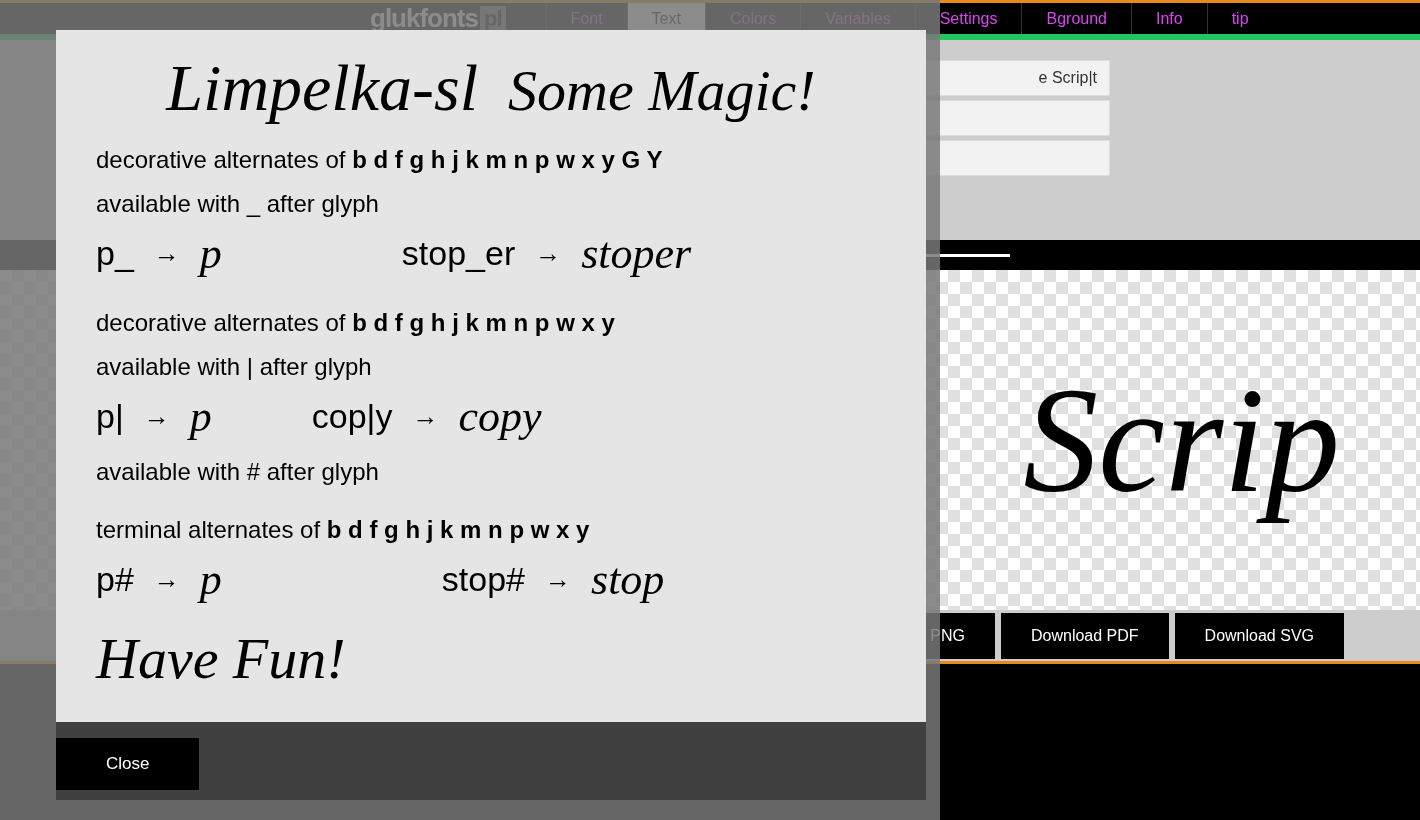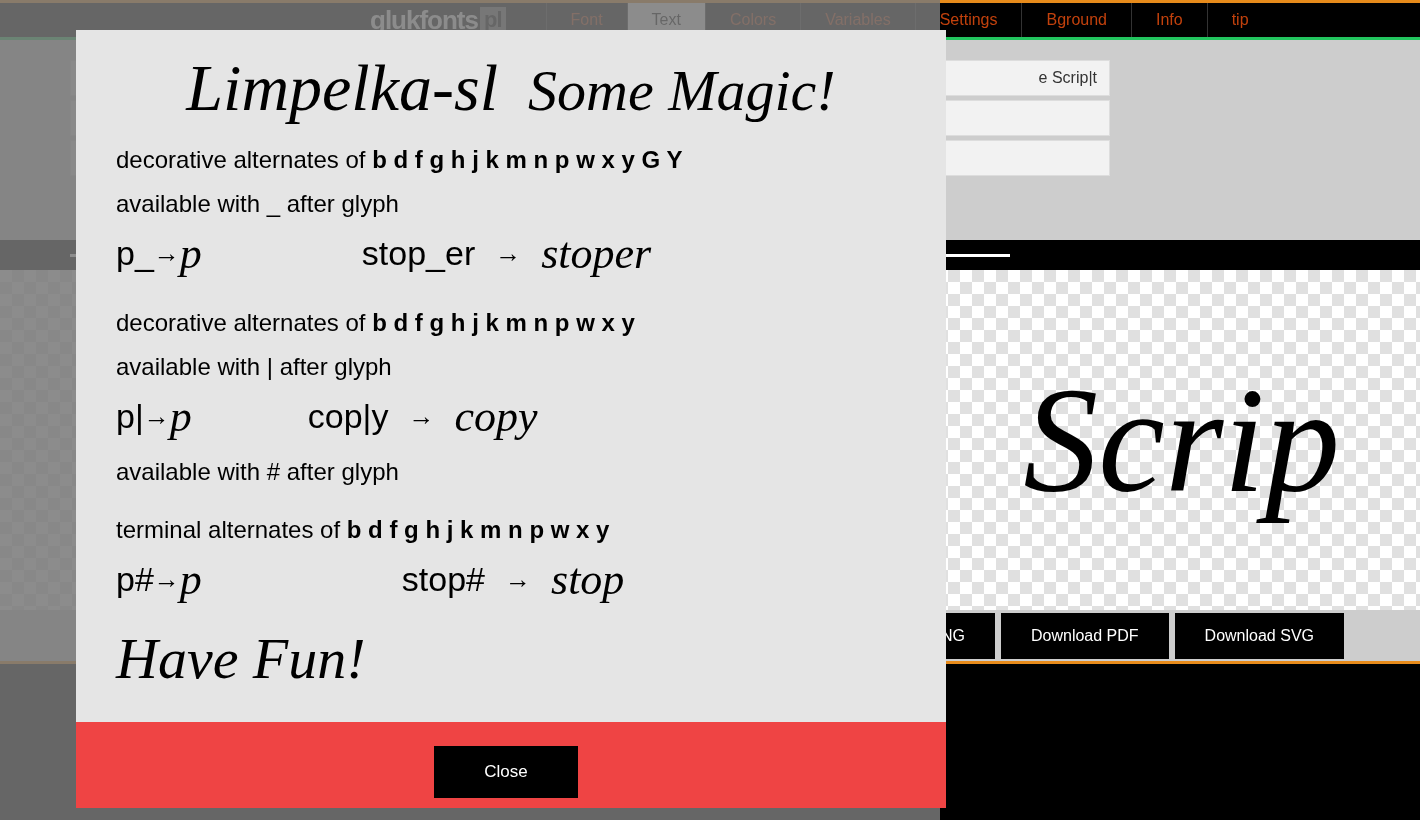--- a/index.html
+++ b/index.html
@@ -8,21 +8,21 @@
       height: 820px;
       background: #000;
       font-family: sans-serif;
       overflow: hidden;
       position: relative;
     }
     .topbar {
       height: 40px;
       background: #000;
       border-top: 3px solid #e78b1b;
-      border-bottom: 3px solid #22c55e;
+      border-bottom: 6px solid #22c55e;
       display: flex;
       padding-left: 370px;
     }
     .logo {
       color: #fff;
       font-size: 26px;
       font-weight: 600;
       letter-spacing: -1px;
       margin-right: 40px;
       display: flex;
@@ -34,21 +34,21 @@
       padding: 0 4px;
       margin-left: 2px;
       font-size: 22px;
     }
     .nav {
       display: flex;
       height: 100%;
       gap: 0;
     }
     .nav-item {
-      color: #c2410c;
+      color: #d946ef;
       padding: 0 24px;
       display: flex;
       align-items: center;
       font-size: 16px;
       cursor: pointer;
       border-left: 1px solid #333;
     }
     .nav-item.active {
       background: #ffffff;
       color: #000;
@@ -133,23 +133,23 @@
       position: absolute;
       top: 0; left: 0;
       width: 940px;
       height: 820px;
       background: rgba(120,120,120,0.85);
       z-index: 10;
     }
     .modal {
       position: absolute;
       top: 30px;
-      left: 76px;
+      left: 56px;
       width: 870px;
-      background: #ef4444;
+      background: #404040;
       padding-bottom: 10px;
       z-index: 20;
     }
     .modal-inner {
       background: #e5e5e5;
       padding: 20px 40px 30px 40px;
       min-height: 640px;
     }
     .modal-title-row {
       display: flex;
@@ -165,34 +165,35 @@
     .modal-title-1 { font-size: 66px; }
     .modal-title-2 { font-size: 58px; margin-left: 10px; }
     .section-text {
       font-size: 24px;
       margin-top: 16px;
     }
     .example-row {
       display: flex;
       align-items: center;
       margin-top: 10px;
+      gap: 20px;
     }
     .ex-input { font-size: 34px; }
     .arrow { font-size: 26px; }
     .ex-output { font-size: 44px; }
     .col-right { margin-left: 160px; display: flex; align-items: center; gap: 20px; }
     .modal-footer-text {
       text-align: left;
       font-size: 58px;
       margin-top: 20px;
     }
     .modal-actions {
       display: flex;
-      justify-content: center;
-      padding: 24px 10px 0 0;
+      justify-content: flex-start;
+      padding: 16px 10px 0 0;
     }
     .close-btn {
       background: #000;
       color: #fff;
       padding: 16px 50px;
       font-size: 17px;
       cursor: pointer;
       border: none;
     }
   </style>
@@ -262,21 +263,21 @@
     </div>
 
     <div class="section-text" style="margin-top:30px">
       <span>decorative alternates of </span><b>b d f g h j k m n p w x y</b>
     </div>
     <div class="section-text">available with | after glyph</div>
     <div class="example-row">
       <span class="ex-input">p|</span>
       <span class="arrow">→</span>
       <span class="cursive ex-output">p</span>
-      <div class="col-right" style="margin-left:116px">
+      <div class="col-right" style="margin-left:80px">
         <span class="ex-input">cop|y</span>
         <span class="arrow">→</span>
         <span class="cursive ex-output">copy</span>
       </div>
     </div>
 
     <div class="section-text">available with # after glyph</div>
     <div class="section-text" style="margin-top:30px">
       <span>terminal alternates of </span><b>b d f g h j k m n p w x y</b>
     </div>

